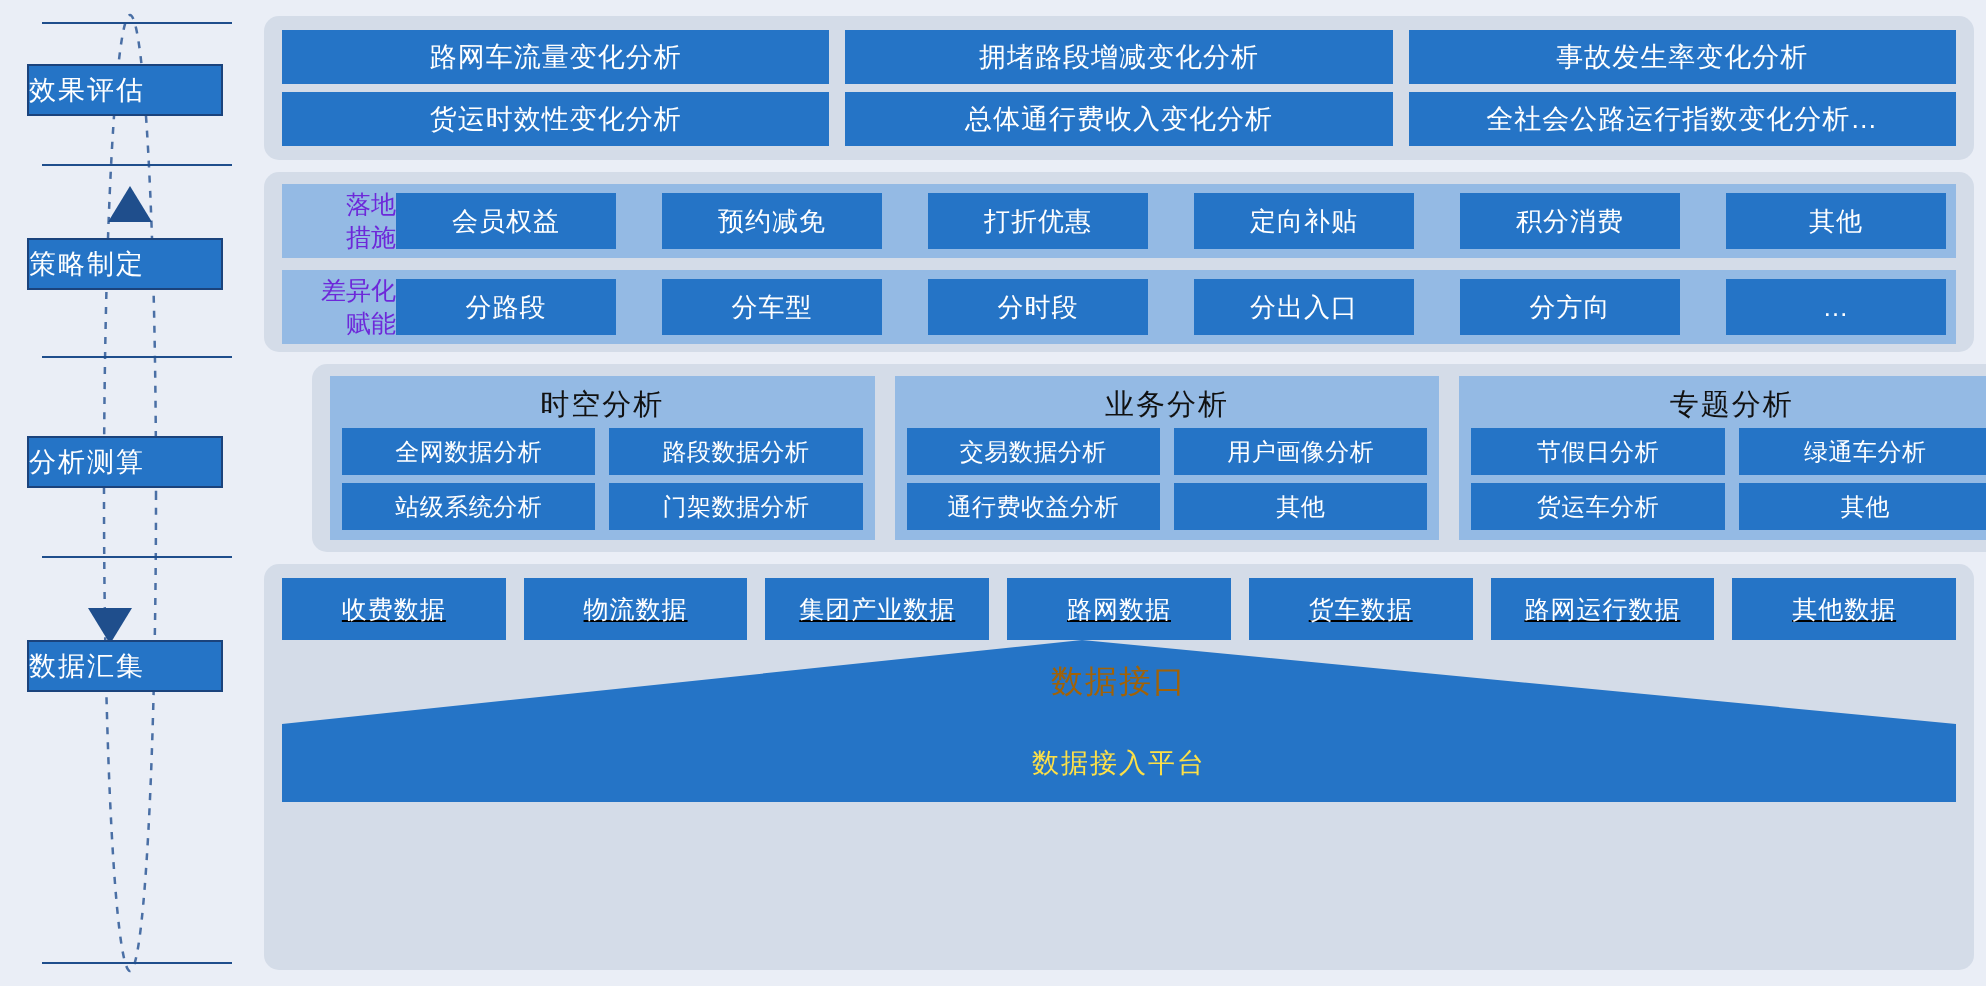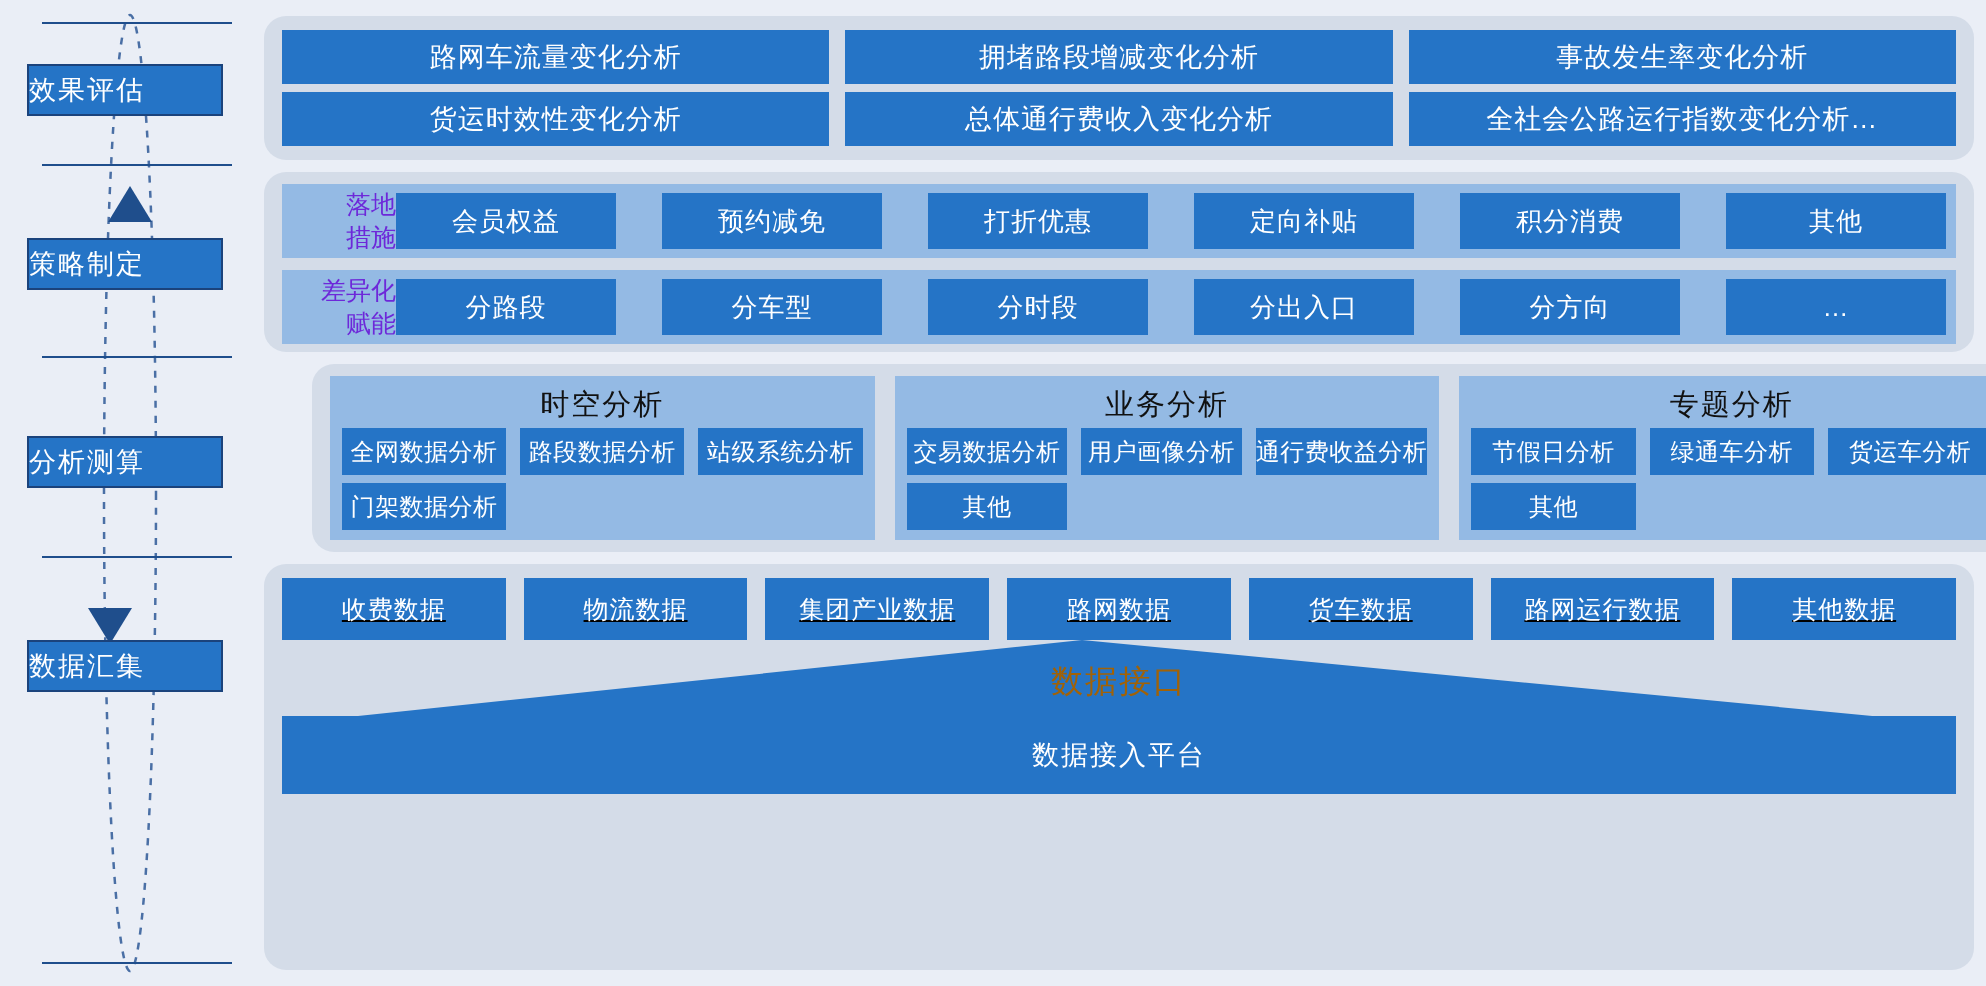--- a/index.html
+++ b/index.html
@@ -59,21 +59,21 @@
   #content {
     position: absolute;
     left: 264px; top: 0;
     width: 1710px; height: 986px;
   }
   .band {
     position: absolute;
     left: 0;
     width: 1710px;
     background: #d4dce8;
-    border-radius: 22px;
+    border-radius: 15px;
     box-sizing: border-box;
   }
   #band-eval     { top: 16px;  height: 144px; }
   #band-strategy { top: 172px; height: 180px; }
   #band-analysis { top: 364px; height: 188px; margin-left: 48px; }
   #band-data     { top: 564px; height: 406px; }
 
   
   .tile {
     background: #2574c6;
@@ -151,21 +151,21 @@
     color: #111111;
     font-size: 29px;
     text-align: center;
     letter-spacing: 2px;
     line-height: 44px;
     height: 46px;
   }
   .apanel-grid {
     flex: 1;
     display: grid;
-    grid-template-columns: repeat(3, 1fr);
+    grid-template-columns: repeat(2, 1fr);
     grid-template-rows: repeat(2, 1fr);
     column-gap: 14px;
     row-gap: 8px;
   }
   .apanel-grid .tile { font-size: 24px; letter-spacing: 0.5px; }
 
   
   #source-row {
     position: absolute;
     left: 18px; top: 14px;
@@ -191,27 +191,27 @@
     align-items: center;
     justify-content: center;
     color: #a16207;
     font-size: 32px;
     letter-spacing: 2px;
     pointer-events: none;
     font-family: Liberation Mono, monospace;
   }
   #platform-bar {
     position: absolute;
-    left: 18px; top: 152px;
+    left: 18px; top: 160px;
     width: 1674px; height: 78px;
     background: #2574c6;
     display: flex;
     align-items: center;
     justify-content: center;
-    color: #ffffff;
+    color: #fde047;
     font-size: 27px;
     letter-spacing: 2px;
   }
 </style>
 </head>
 <body>
 
 <div id="root">
 
   <div id="rail">

